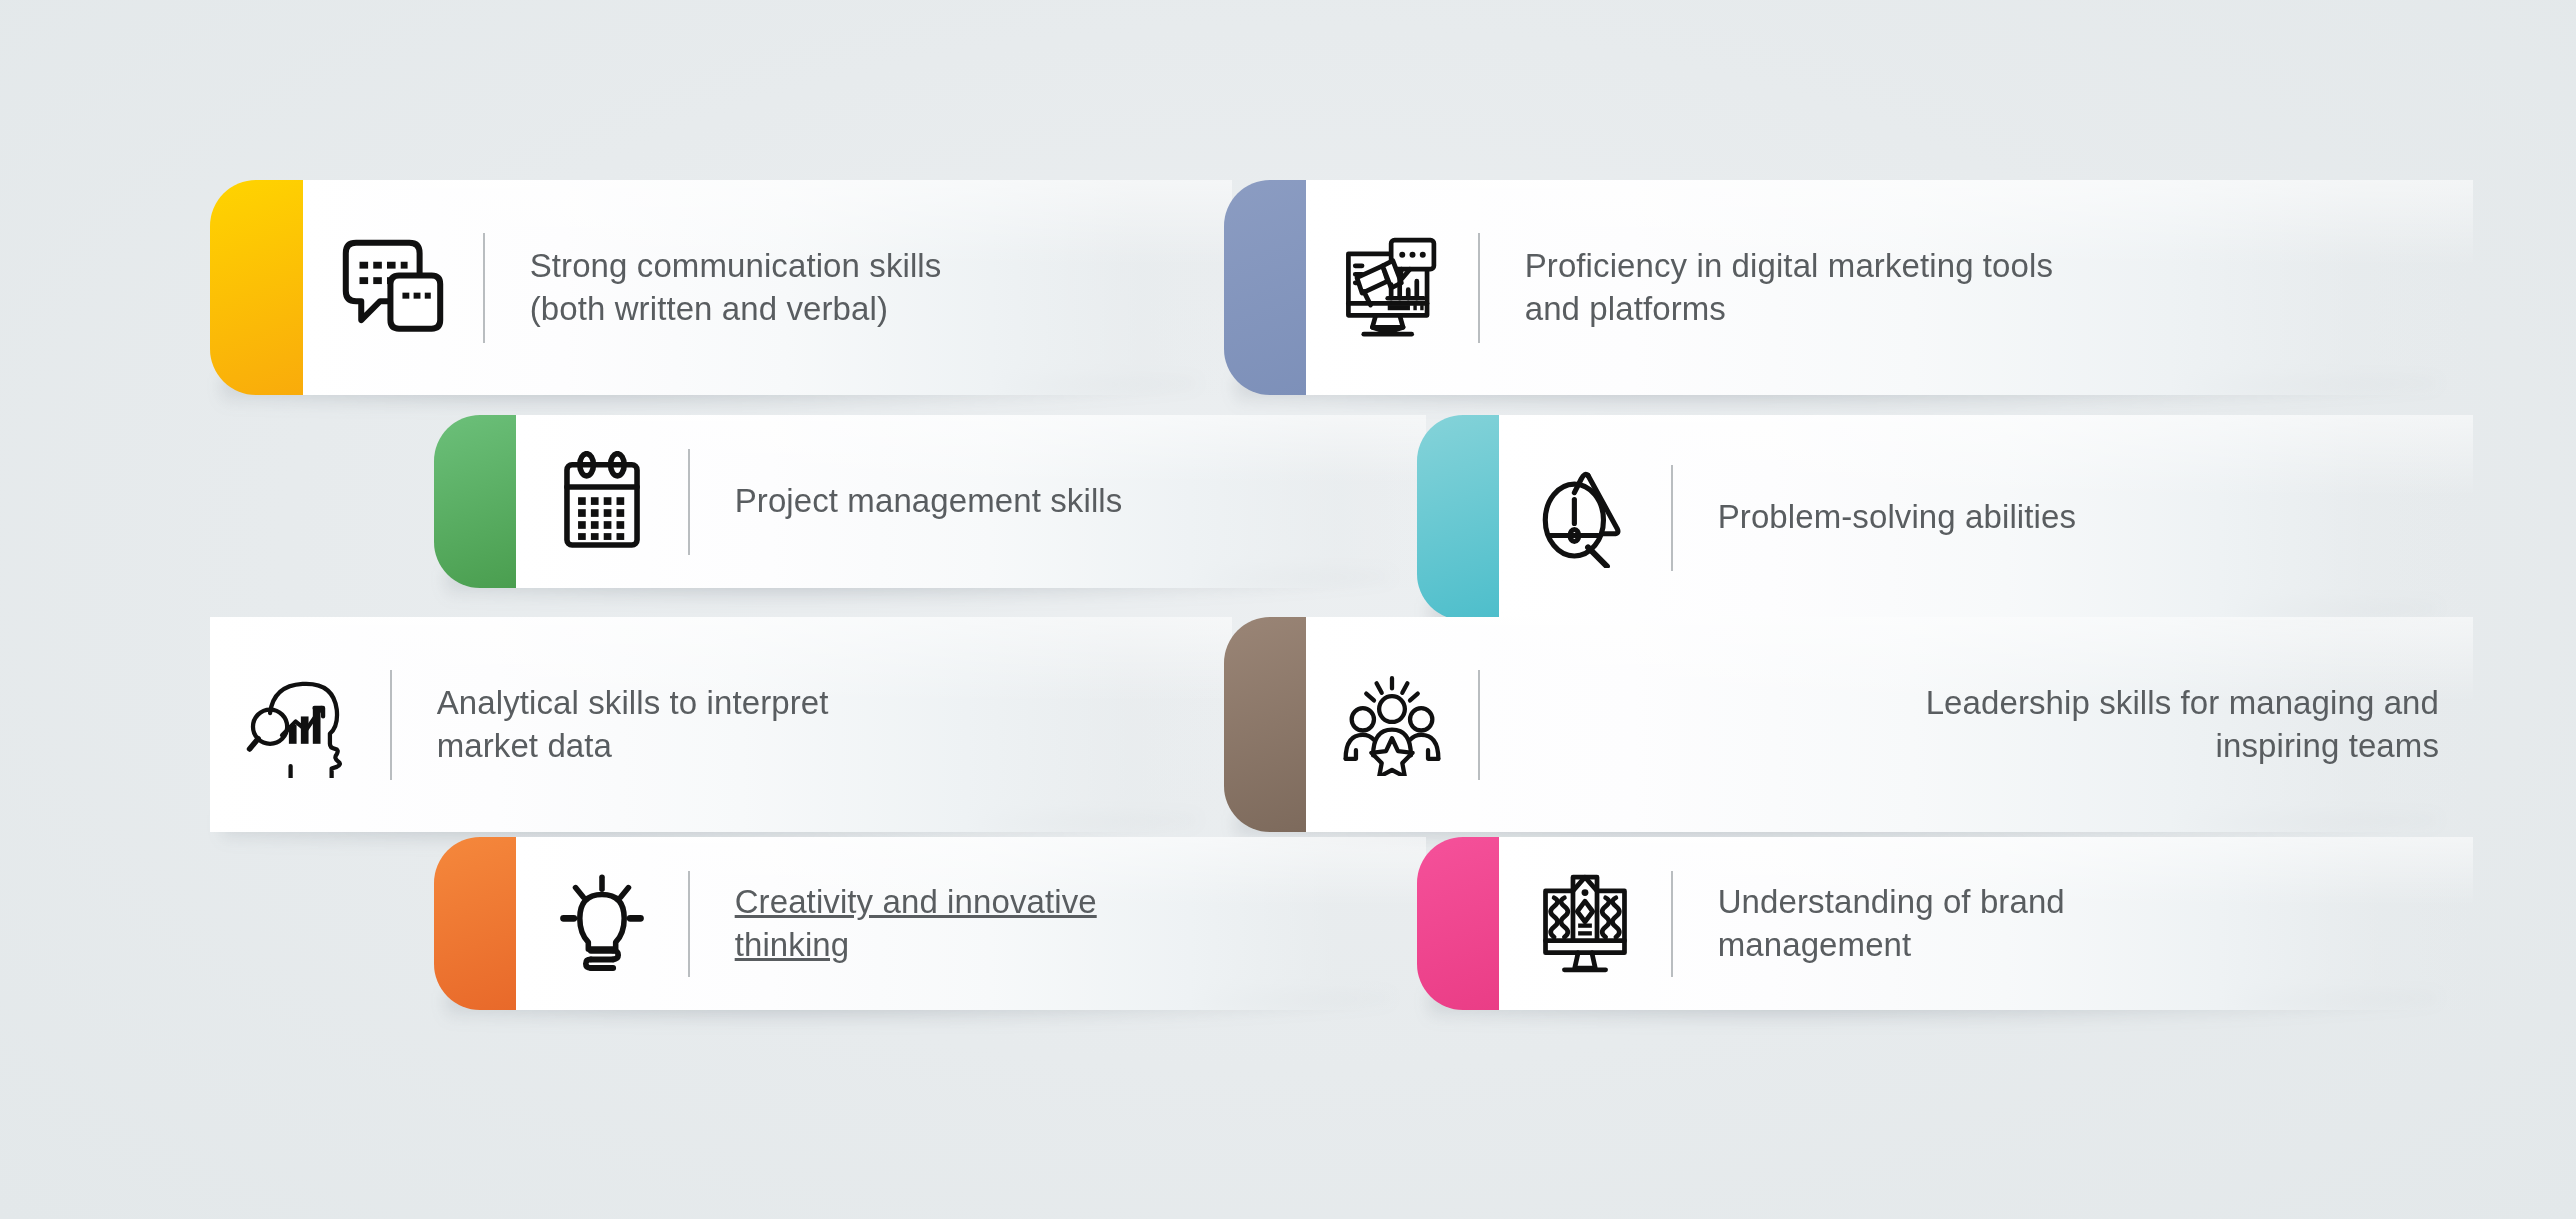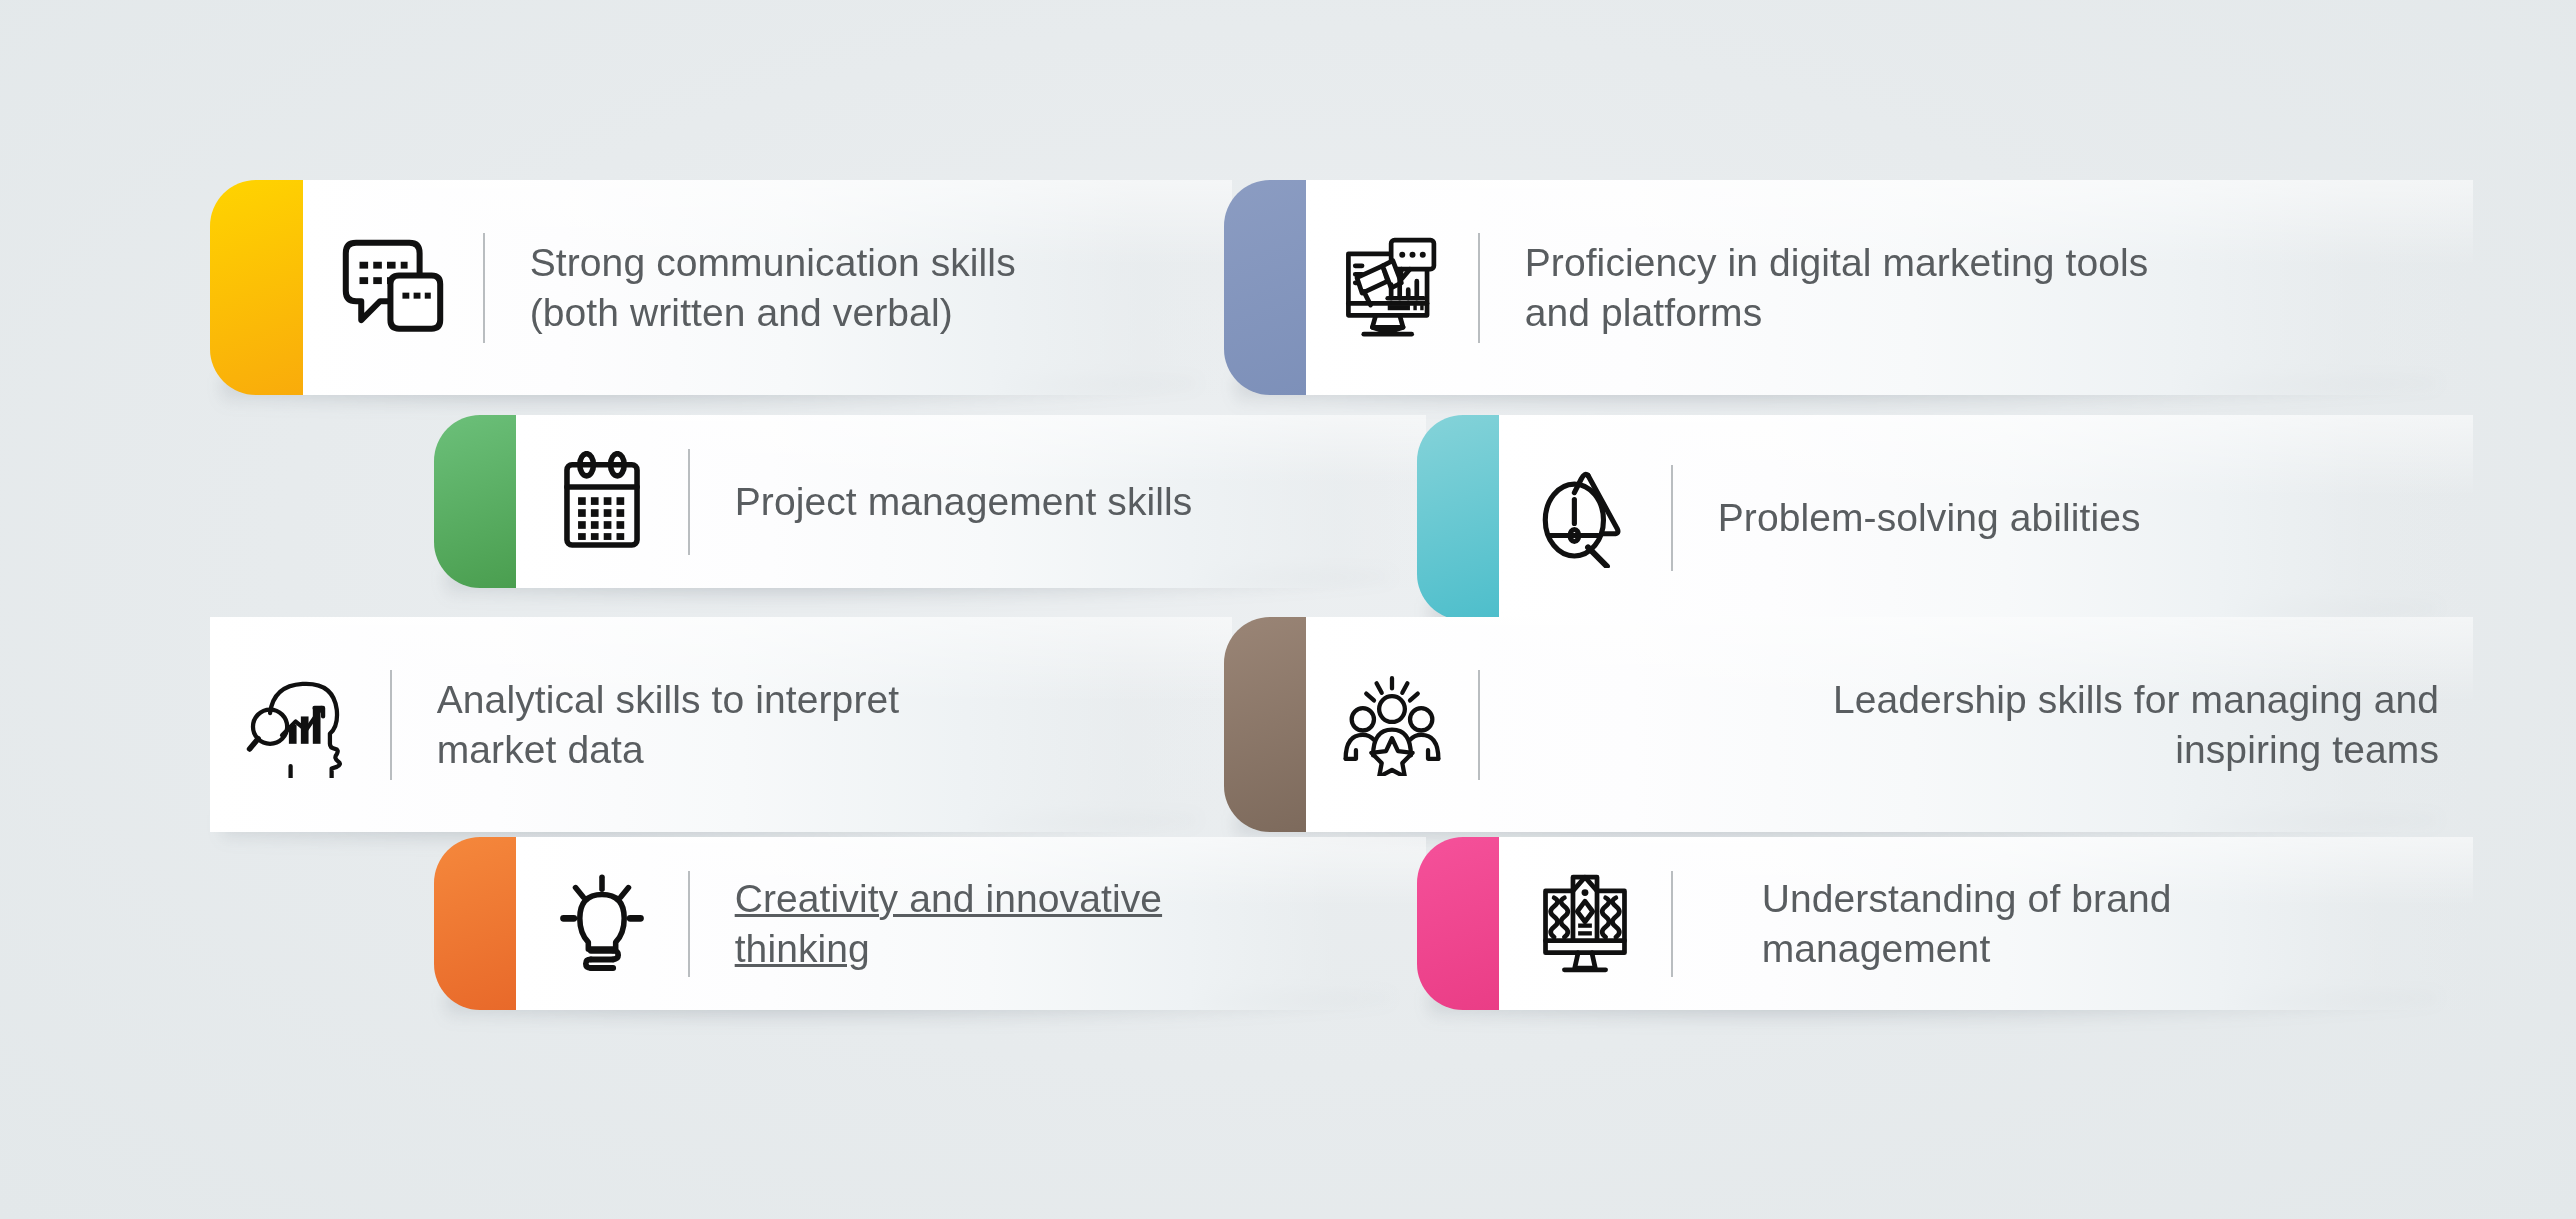--- a/index.html
+++ b/index.html
@@ -89,21 +89,21 @@
     flex: 0 0 auto;
     width: 1.7px;
     background: #b9bdc0;
     position: relative;
     z-index: 3;
   }
 
   .label {
     flex: 1 1 auto;
     color: #595d60;
-    font-size: 39px;
+    font-size: 33px;
     line-height: 1.28;
     letter-spacing: 0.1px;
     position: relative;
     z-index: 3;
     white-space: pre-line;
   }
 </style>
 </head>
 <body>
 
@@ -306,19 +306,19 @@
           <path d="M58 34 l9 12 -9 12 -9 -12 z"></path>
           <rect x="50" y="60" width="16" height="5" fill="#101010" stroke="none"></rect>
           <rect x="50" y="69" width="16" height="5" fill="#101010" stroke="none"></rect>
           <path d="M22 30 q8 4 0 10 q-8 6 0 12 q8 6 0 12 q-8 6 0 12"></path>
           <path d="M34 30 q-8 4 0 10 q8 6 0 12 q-8 6 0 12 q8 6 0 12"></path>
           <path d="M82 30 q8 4 0 10 q-8 6 0 12 q8 6 0 12 q-8 6 0 12"></path>
           <path d="M94 30 q-8 4 0 10 q8 6 0 12 q-8 6 0 12 q8 6 0 12"></path>
         </svg>
       </div>
       <div class="divider" style="height:106px;"></div>
-      <div class="label" style="padding-left:45px; padding-right:34px;margin-left:44px;">Understanding of brand
+      <div class="label" style="padding-left:45px; padding-right:34px;">Understanding of brand
 management</div>
     </div>
   </div>
 
 </div>
 
 
 </body></html>

